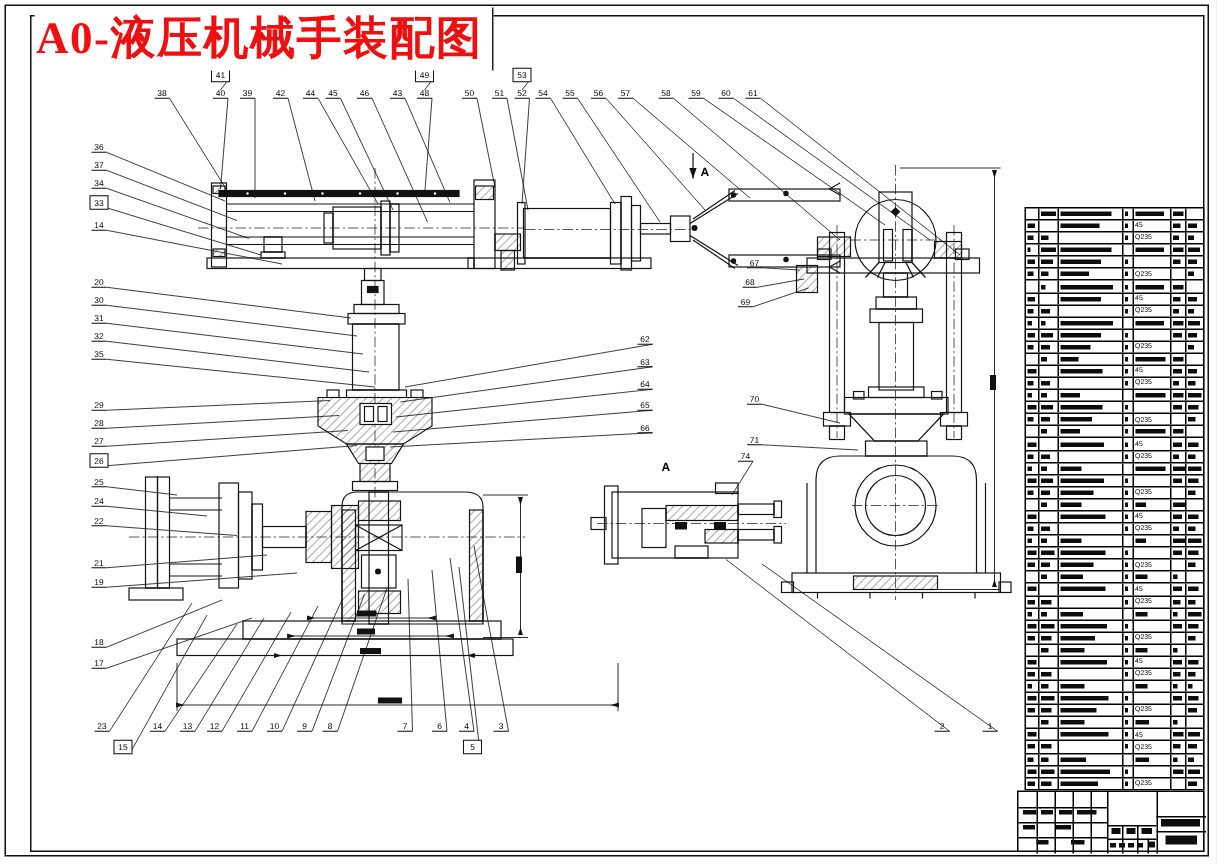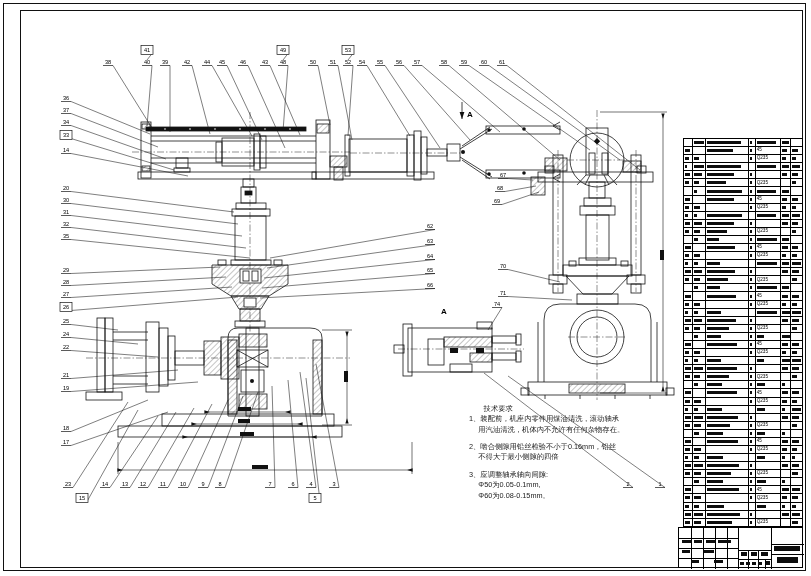--- a/index.html
+++ b/index.html
@@ -468,21 +468,21 @@
         <line x1="502" y1="307.5" x2="488" y2="330" stroke="#141414" stroke-width="0.55"></line>
         <line x1="492" y1="307.5" x2="502" y2="307.5" stroke="#141414" stroke-width="0.7"></line>
         <text x="497" y="306" text-anchor="middle" font-size="5.6" fill="#000">74</text>
       </g>
     <g id="vlabels">
         <text x="467" y="117" font-size="8" font-weight="bold" fill="#000">A</text>
         <text x="441" y="314" font-size="8" font-weight="bold" fill="#000">A</text>
       </g>
   </svg>
 
-  <div id="tech"><div>　　技术要求</div><div>1、装配前，机座内零件用煤油清洗，滚动轴承</div><div>　 用汽油清洗，机体内不允许有任何杂物存在。</div><div class="gap"></div><div>2、啮合侧隙用铅丝检验不小于0.16mm，铅丝</div><div>　 不得大于最小侧隙的四倍</div><div class="gap"></div><div>3、应调整轴承轴向间隙:</div><div>　 Φ50为0.05-0.1mm,</div><div>　 Φ60为0.08-0.15mm。</div></div>
+  <div id="title" style="color: rgb(238, 16, 16);">A0-液压机械手装配图</div>
   <div id="ptable">
       <div class="prow">
         <div class="pcell" style="flex: 0 0 7.5%;"></div>
         <div class="pcell" style="flex: 0 0 10.8%;">
           <div class="smudge" style="width: 83%;"></div>
         </div>
         <div class="pcell" style="flex: 0 0 36.7%;">
           <div class="smudge" style="width: 81%;"></div>
         </div>
         <div class="pcell" style="flex: 0 0 5.8%;">

